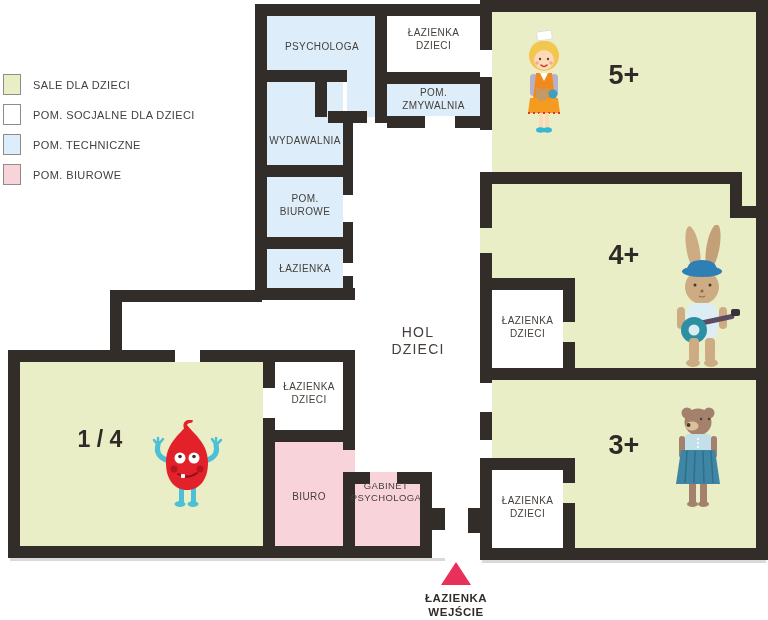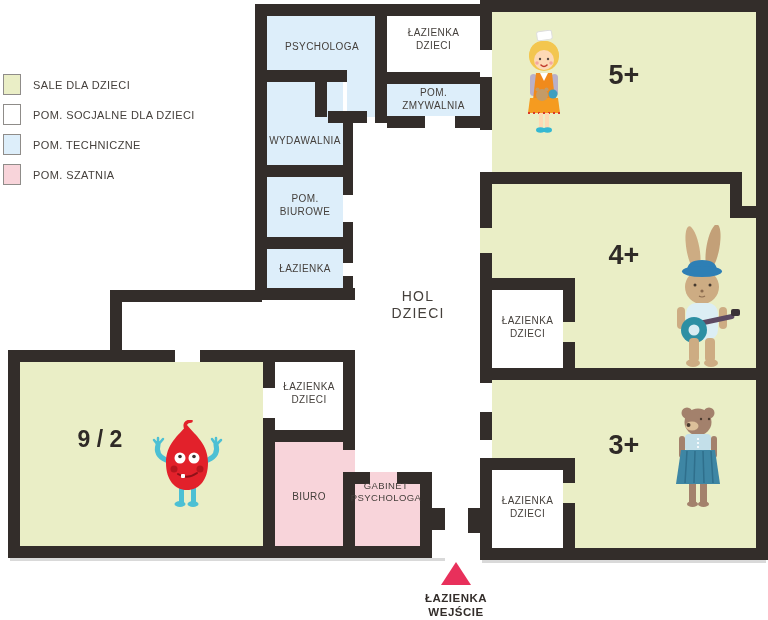--- a/index.html
+++ b/index.html
@@ -127,47 +127,47 @@
     <div class="legend-row">
       <span class="sw sw1"></span>
       <span class="legend-label">POM. SOCJALNE DLA DZIECI</span>
     </div>
     <div class="legend-row">
       <span class="sw sw2"></span>
       <span class="legend-label">POM. TECHNICZNE</span>
     </div>
     <div class="legend-row">
       <span class="sw sw3"></span>
-      <span class="legend-label">POM. SZATNIA</span>
+      <span class="legend-label">POM. BIUROWE</span>
     </div>
   </div>
 
   <div class="lb" style="left:267px;top:40px;width:110px">PSYCHOLOGA</div>
   <div class="lb" style="left:387px;top:26px;width:93px">
     <span>ŁAZIENKA</span>
     <span>DZIECI</span>
   </div>
   <div class="lb" style="left:387px;top:86px;width:93px">
     <span>POM.</span>
     <span>ZMYWALNIA</span>
   </div>
   <div class="lb" style="left:267px;top:134px;width:76px">WYDAWALNIA</div>
   <div class="lb" style="left:267px;top:192px;width:76px">
     <span>POM.</span>
     <span>BIUROWE</span>
   </div>
   <div class="lb" style="left:267px;top:262px;width:76px">ŁAZIENKA</div>
-  <div class="lb lb-hol" style="left:358px;top:288px;width:120px">
+  <div class="lb lb-hol" style="left:358px;top:324px;width:120px">
     <span>HOL</span>
     <span>DZIECI</span>
   </div>
   <div class="lb-big" style="left:576px;top:60px;width:96px">5+</div>
   <div class="lb-big" style="left:576px;top:240px;width:96px">4+</div>
   <div class="lb-big" style="left:576px;top:430px;width:96px">3+</div>
-  <div class="lb-big lb-12" style="left:52px;top:426px;width:96px">9 / 2</div>
+  <div class="lb-big lb-12" style="left:52px;top:426px;width:96px">1 / 4</div>
   <div class="lb" style="left:488px;top:314px;width:79px">
     <span>ŁAZIENKA</span>
     <span>DZIECI</span>
   </div>
   <div class="lb" style="left:488px;top:494px;width:79px">
     <span>ŁAZIENKA</span>
     <span>DZIECI</span>
   </div>
   <div class="lb" style="left:275px;top:380px;width:68px">
     <span>ŁAZIENKA</span>

